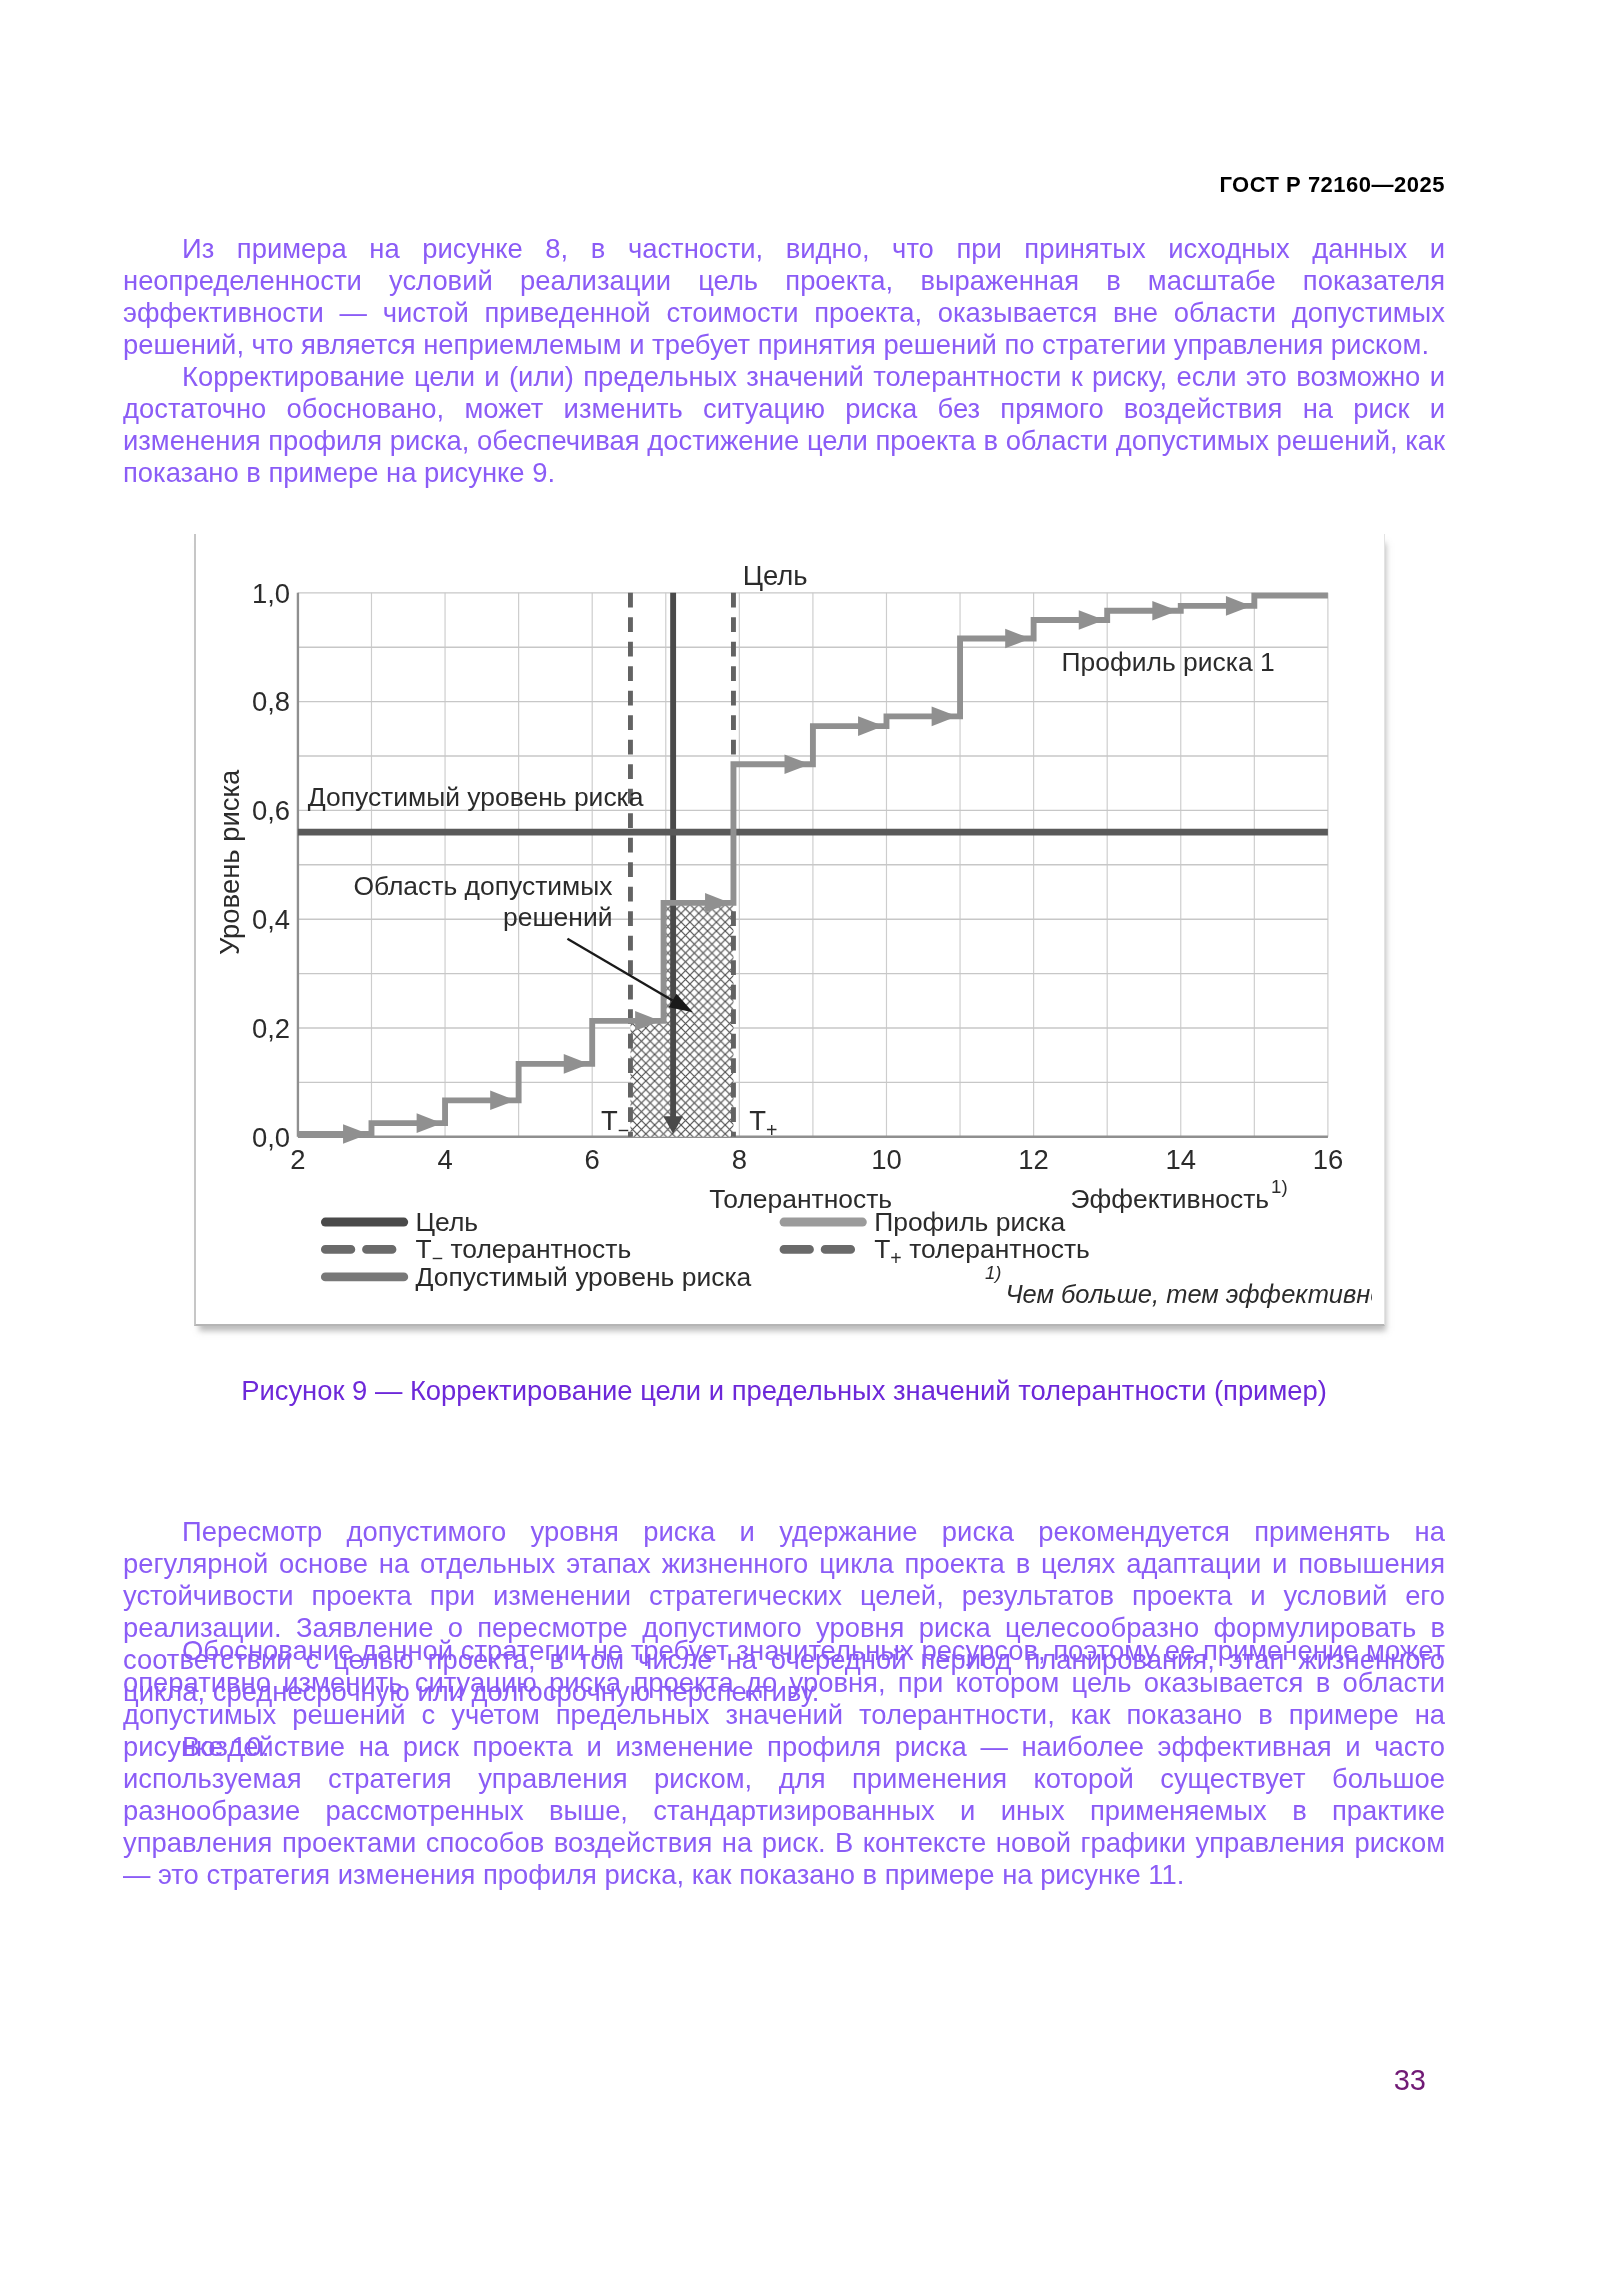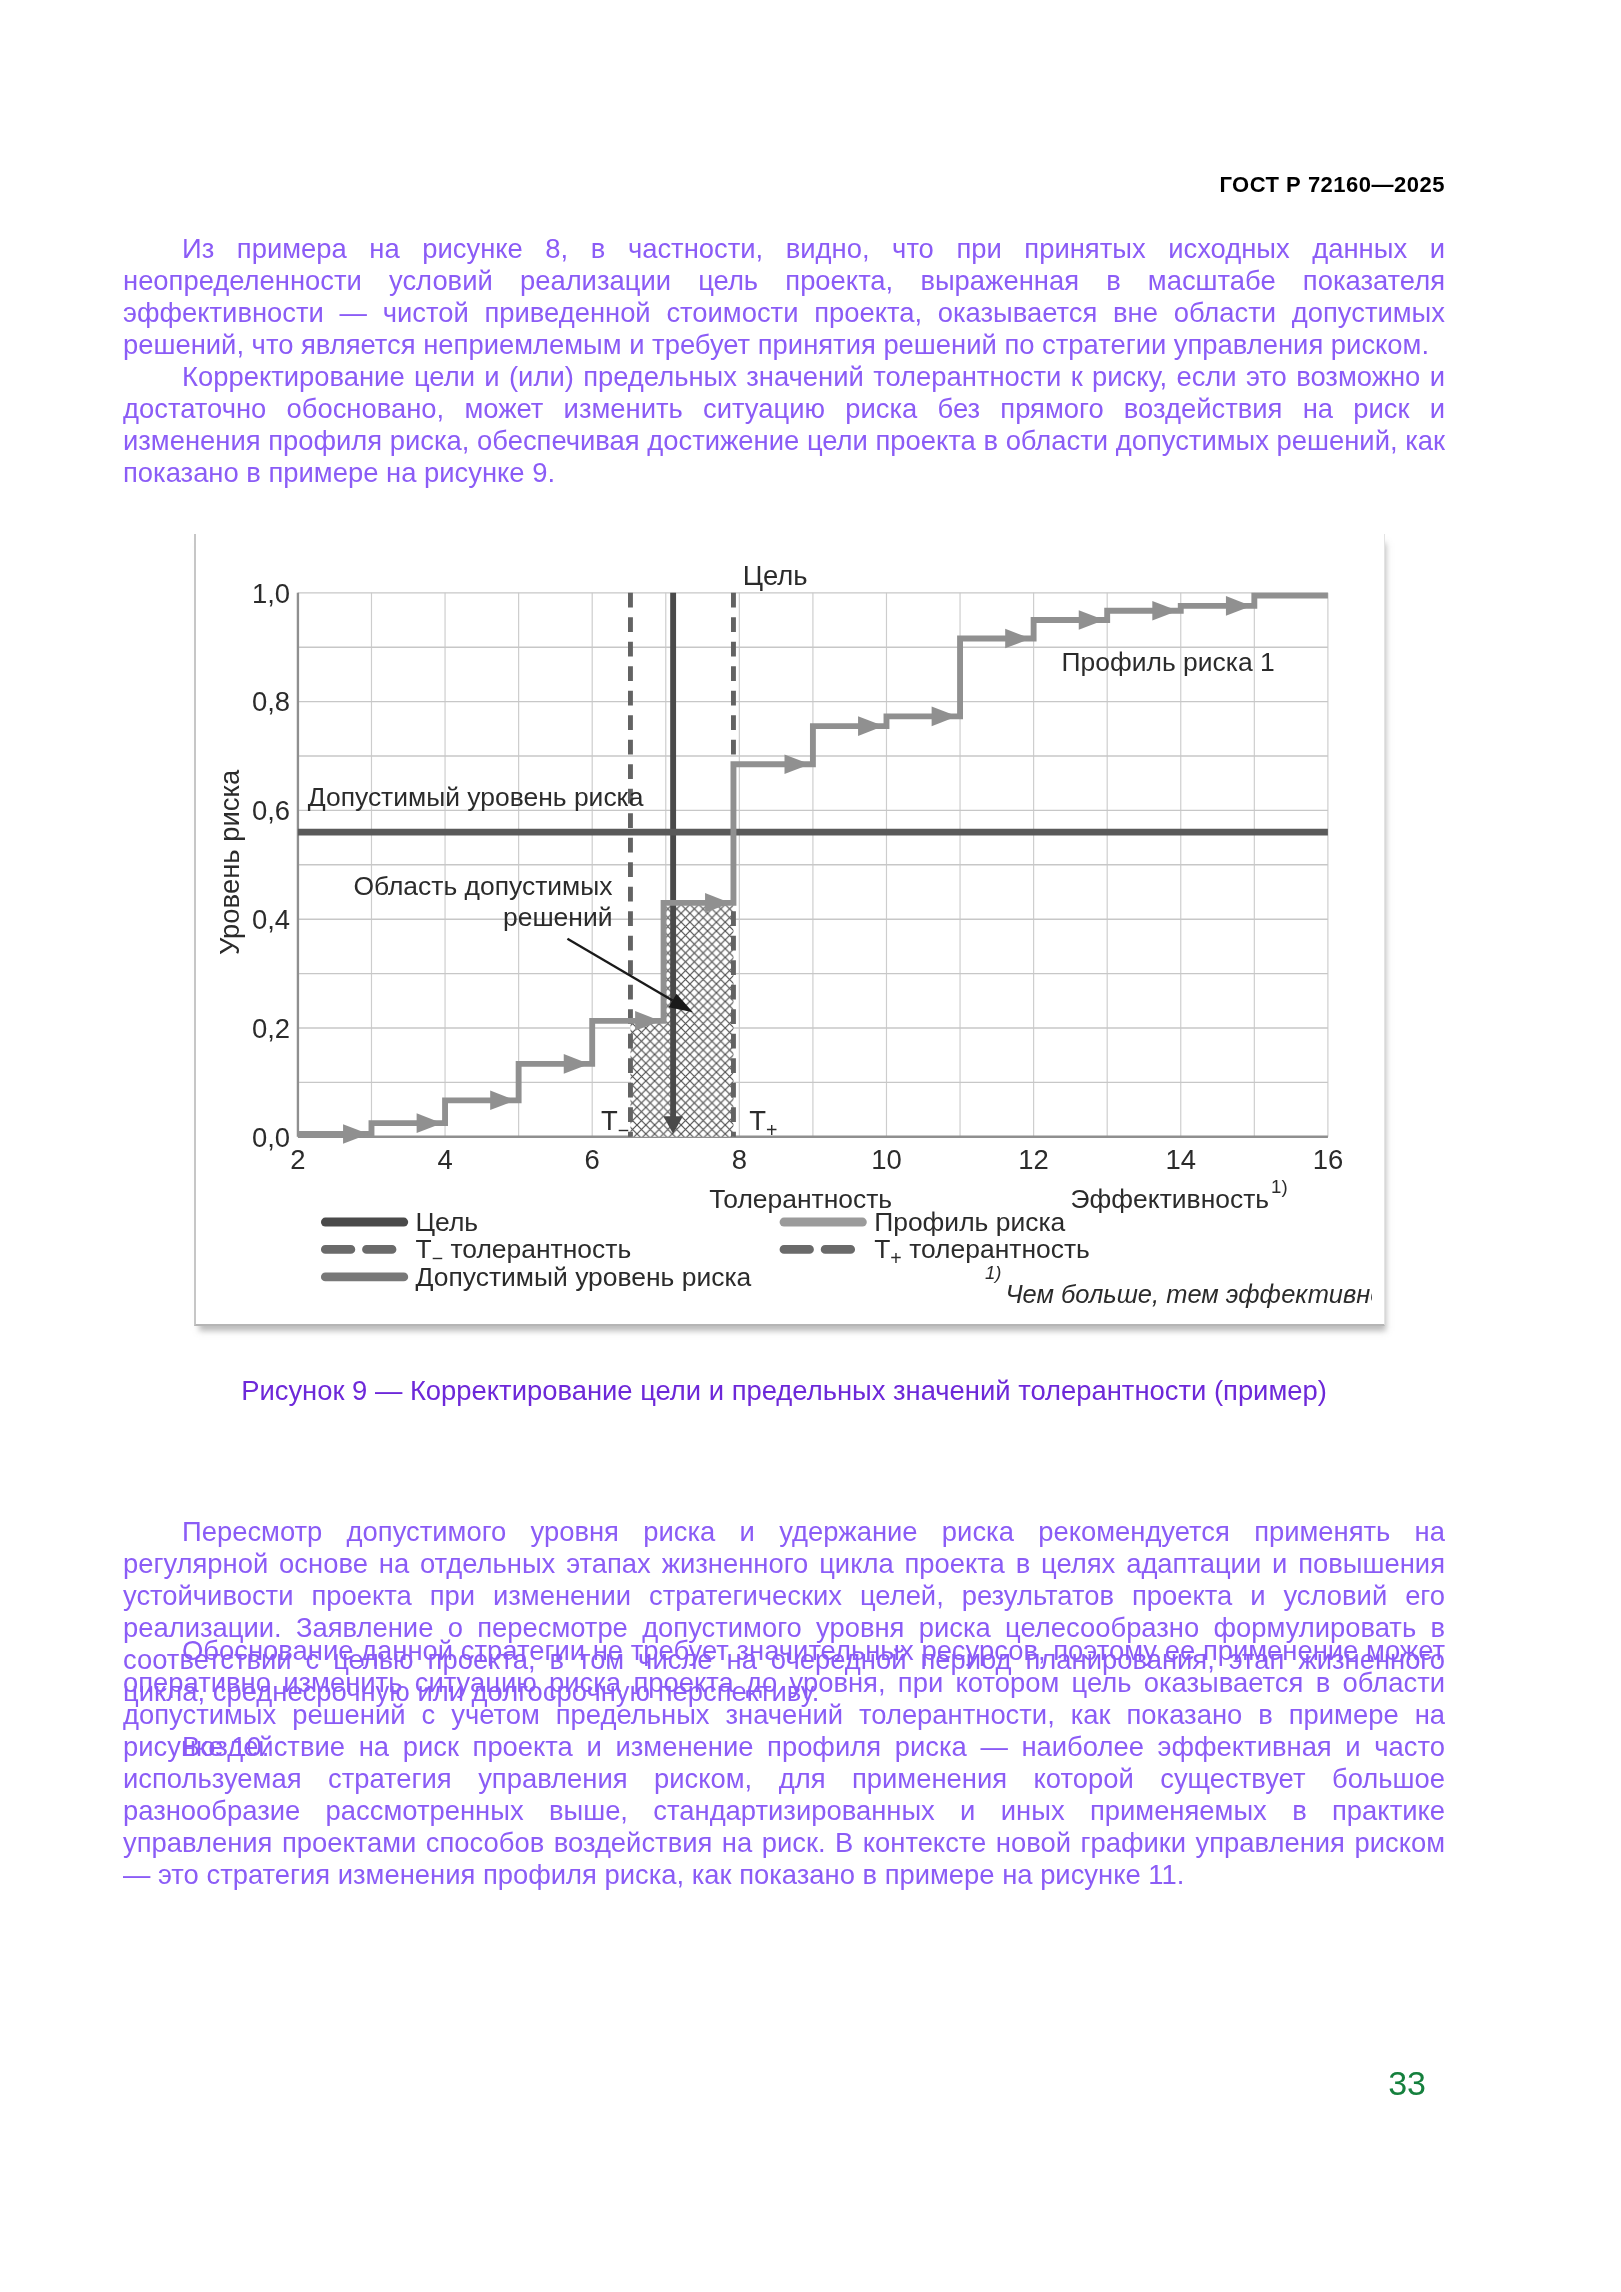--- a/index.html
+++ b/index.html
@@ -31,21 +31,21 @@
     box-shadow:2.9px 6.9px 5.9px -2px rgba(120,120,120,.5);
     padding-left:12px;
   }
   .figure-box svg{position:absolute;left:0;top:0;}
   .fig-caption{
     position:absolute;left:123px;top:1375px;width:1322px;
     font-size:27.4px;text-align:center;color:#6d28d9;
   }
   .page-number{
     position:absolute;top:2064px;right:195px;
-    font-size:34px;color:#15803d;
+    font-size:29px;color:#701a75;
   }
 </style>
 </head>
 <body>
 
 <div class="page">
 
   <div class="doc-header">ГОСТ Р 72160—2025</div>
 
   <p class="body-p" id="p1">Из примера на рисунке 8, в частности, видно, что при принятых исходных данных и неопределенности условий реализации цель проекта, выраженная в масштабе показателя эффективности — чистой приведенной стоимости проекта, оказывается вне области допустимых решений, что является неприемлемым и требует принятия решений по стратегии управления риском.</p>

